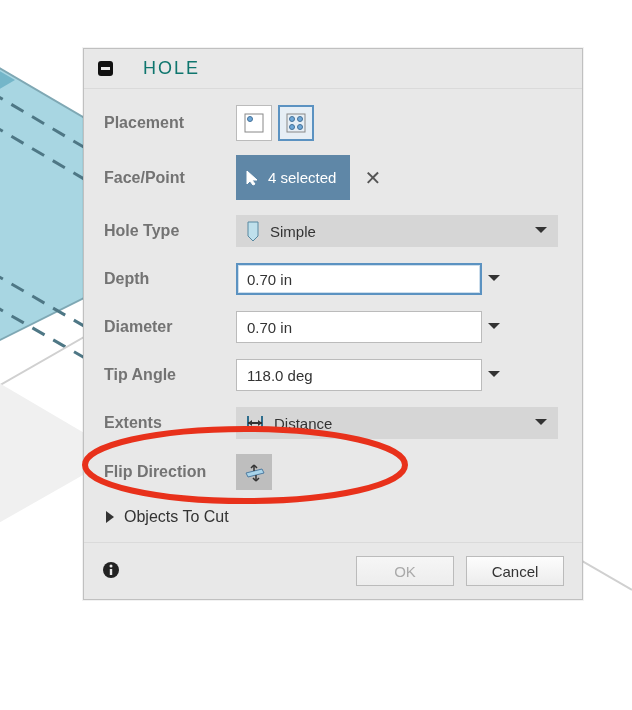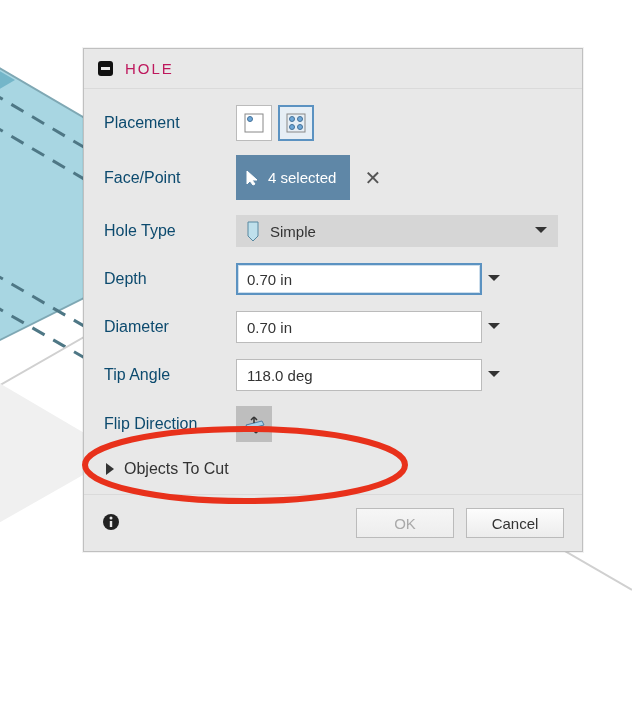--- a/index.html
+++ b/index.html
@@ -49,39 +49,41 @@
   }
   .collapse-icon::after {
     content: "";
     position: absolute;
     left: 3px; right: 3px; top: 6px;
     height: 3px;
     background: #E8E8E8;
   }
   .panel-title {
     letter-spacing: 2px;
-    color: #be185d;
-    font-size: 15px;
+    color: #0f766e;
+    font-size: 18px;
+    margin-left: 18px;
   }
 
   .panel-body {
     padding: 16px 20px 8px 20px;
     border-bottom: 1px solid #DADADA;
   }
 
   .row {
     display: flex;
     align-items: center;
     min-height: 34px;
     margin-bottom: 14px;
   }
   .row .label {
     width: 132px;
-    color: #0c4a6e;
+    color: #737373;
     font-size: 16px;
+    font-weight: bold;
   }
   .row .control {
     flex: 1;
     display: flex;
     align-items: center;
   }
 
   
   .placement-group { display: flex; gap: 6px; }
   .placement-btn {
@@ -342,20 +344,40 @@
           <input value="118.0 deg" style="">
           <span class="input-caret">
             <svg width="14" height="10">
                 <path d="M1 1 L7 7 L13 1 Z" fill="#333"></path>
               </svg>
           </span>
         </div>
       </div>
     </div>
 
+    <div class="row">
+      <div class="label">Extents</div>
+      <div class="control">
+        <div class="dropdown">
+          <svg width="18" height="18">
+            <line x1="2" y1="2" x2="2" y2="16" stroke="#2E6D8C" stroke-width="2"></line>
+            <line x1="16" y1="2" x2="16" y2="16" stroke="#2E6D8C" stroke-width="2"></line>
+            <line x1="2" y1="9" x2="16" y2="9" stroke="#333" stroke-width="2"></line>
+            <path d="M2 9 L6 6 L6 12 Z" fill="#333"></path>
+            <path d="M16 9 L12 6 L12 12 Z" fill="#333"></path>
+          </svg>
+          <span>Distance</span>
+          <span class="caret">
+            <svg width="14" height="10">
+                <path d="M1 1 L7 7 L13 1 Z" fill="#333"></path>
+              </svg>
+          </span>
+        </div>
+      </div>
+    </div>
 
     <div class="row">
       <div class="label">Flip Direction</div>
       <div class="control">
         <div class="flip-btn">
           <svg width="24" height="22">
             <path d="M4 12 L20 8 L22 12 L6 16 Z" fill="#A9D4EA" stroke="#4E7BA0"></path>
             <path d="M12 4 L12 10" stroke="#333" stroke-width="1.5"></path>
             <path d="M12 4 L9 7 M12 4 L15 7" stroke="#333" stroke-width="1.5" fill="none"></path>
             <path d="M14 14 L14 20" stroke="#333" stroke-width="1.5"></path>

